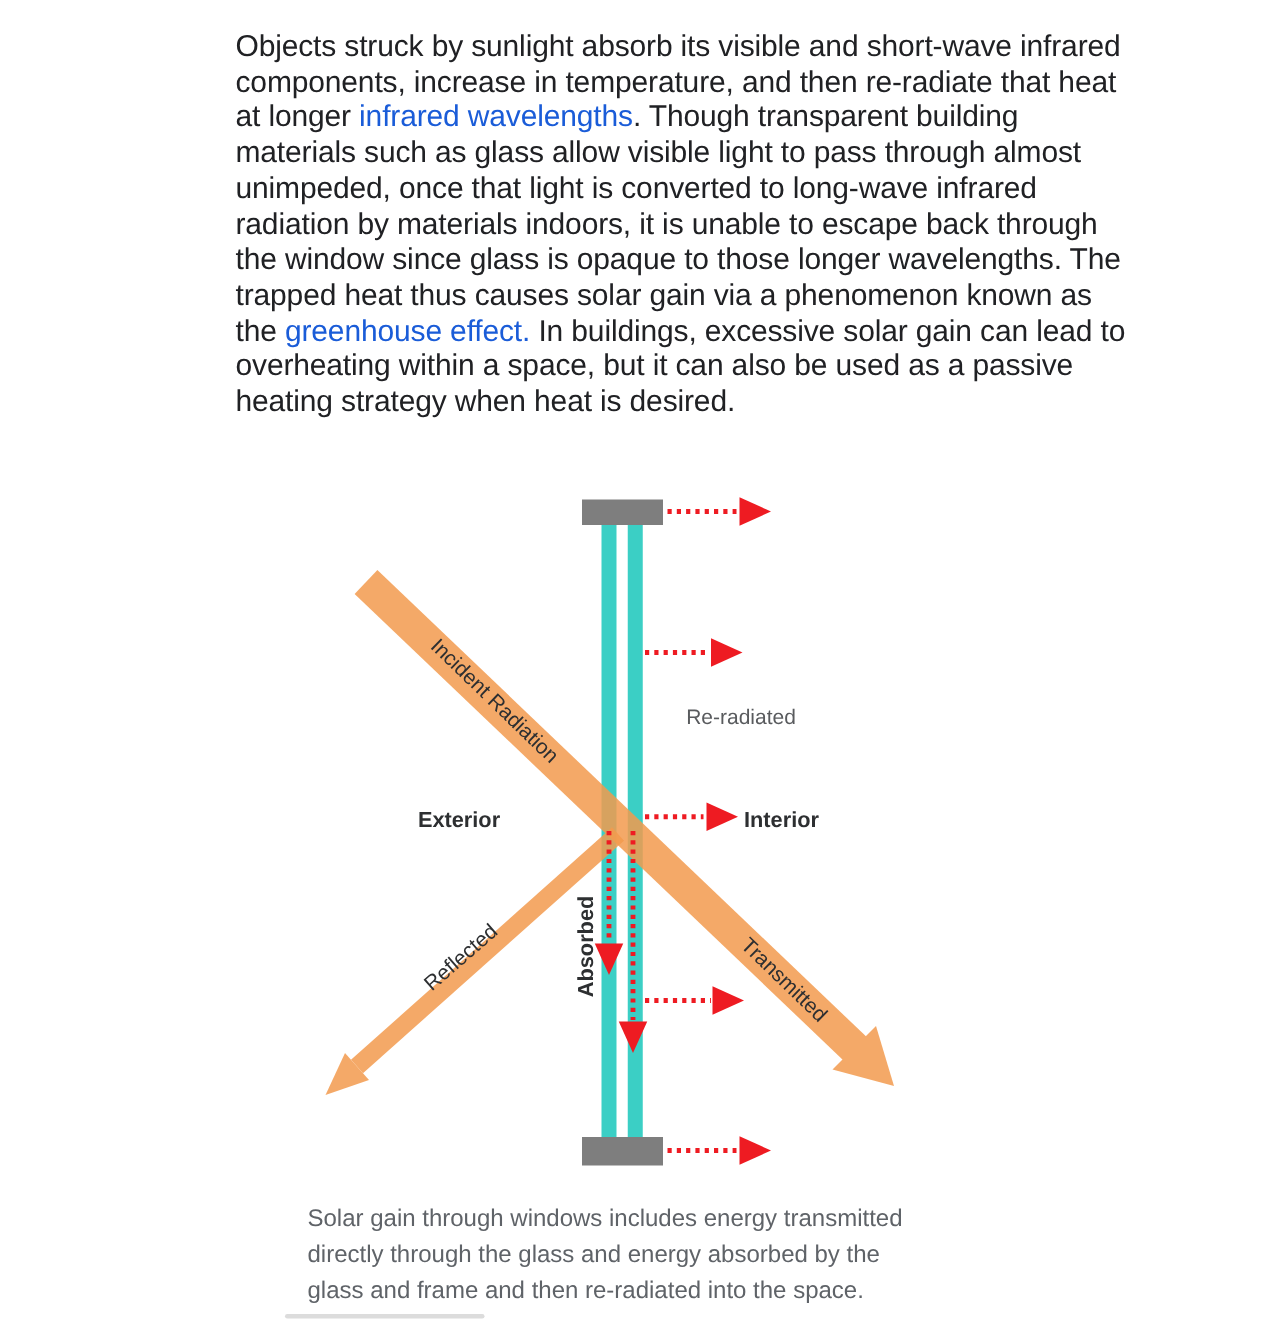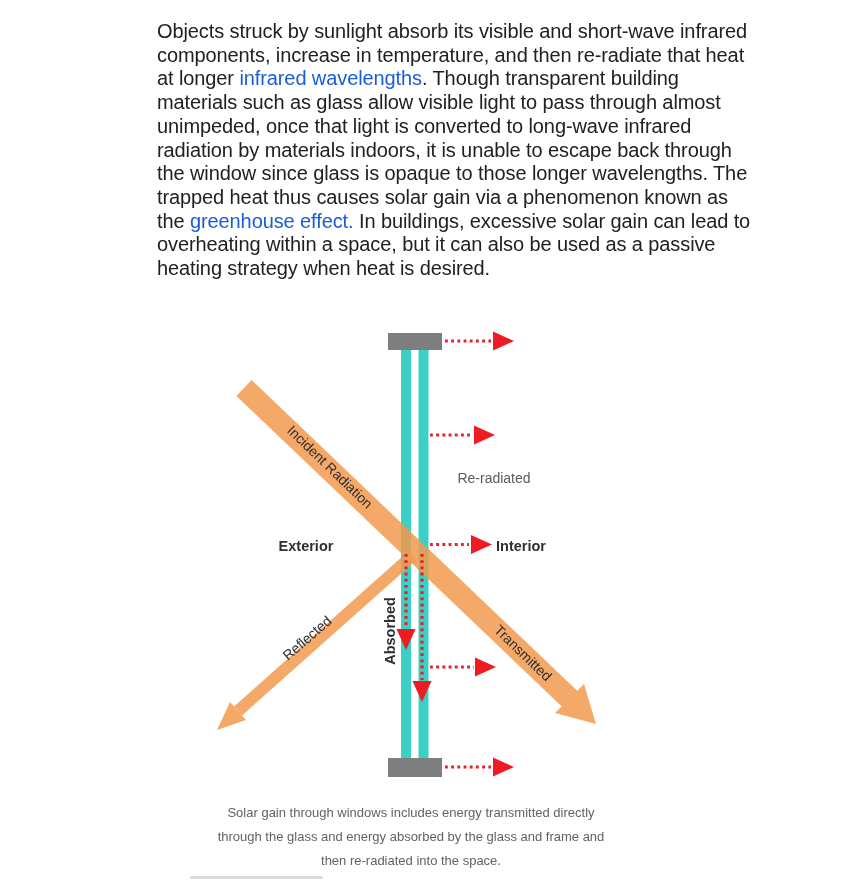--- a/index.html
+++ b/index.html
@@ -31,21 +31,21 @@
   .glass{ fill:var(--teal); }
   .frame{ fill:var(--frame-gray); }
   .sunband{ opacity:.85; }
   .band-main{ stroke:var(--orange); stroke-width:22; }
   .band-thin{ stroke:var(--orange); stroke-width:12; }
   .band-fill{ fill:var(--orange); }
   .heat-dash{ stroke:var(--red); stroke-width:3.2; stroke-dasharray:2.8 3.4; fill:none; }
   .heat-head{ fill:var(--red); }
   .caption{
     position:absolute; left:205px; top:801px; width:412px;
-    font-size:13px; line-height:24px; color:var(--caption-gray);text-align:center;
+    font-size:16px; line-height:24px; color:var(--caption-gray);
   }
   .bottom-artifact{
     position:absolute; left:190px; top:876px; width:133px; height:3px;
     background:#dcdcdc; border-radius:2px;
   }
 </style>
 </head>
 <body>
 
 <div class="page">

